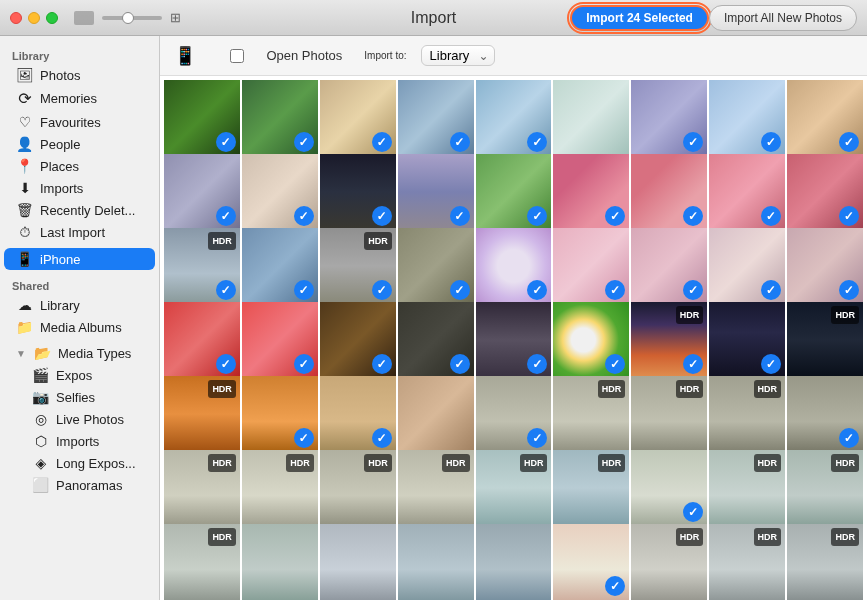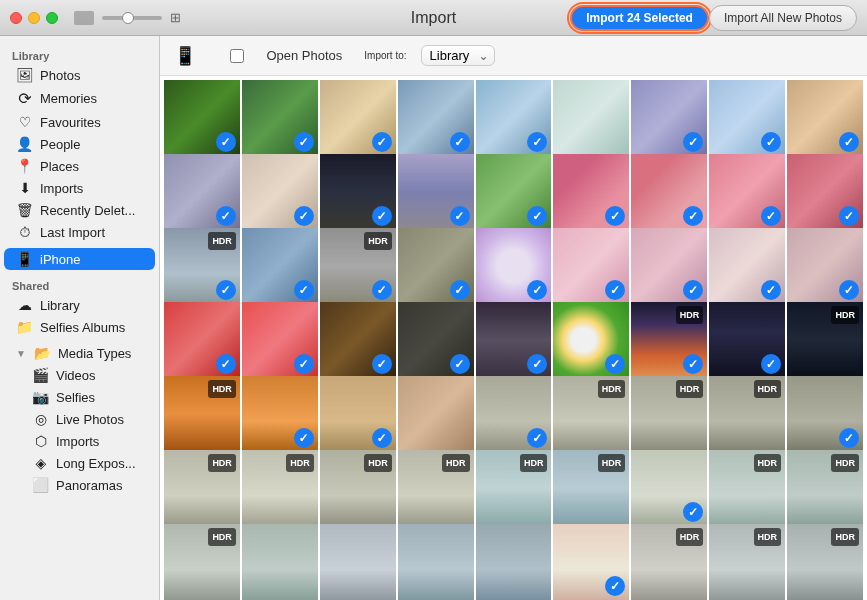--- a/index.html
+++ b/index.html
@@ -385,33 +385,33 @@
     </div>
 
     <div class="sidebar-section-header">Shared</div>
     <div class="sidebar-group">
       <div class="sidebar-item">
         <span class="item-icon">☁</span>
         <span>Library</span>
       </div>
       <div class="sidebar-item">
         <span class="item-icon">📁</span>
-        <span>Selfies Albums</span>
+        <span>Media Albums</span>
       </div>
     </div>
 
     <div class="sidebar-group">
       <div class="sidebar-item">
         <span class="expand-arrow">▼</span>
         <span class="item-icon">📂</span>
         <span>Media Types</span>
       </div>
       <div class="sidebar-item" style="padding-left: 28px;">
         <span class="item-icon">🎬</span>
-        <span>Videos</span>
+        <span>Expos</span>
       </div>
       <div class="sidebar-item" style="padding-left: 28px;">
         <span class="item-icon">📷</span>
         <span>Selfies</span>
       </div>
       <div class="sidebar-item" style="padding-left: 28px;">
         <span class="item-icon">◎</span>
         <span>Live Photos</span>
       </div>
       <div class="sidebar-item" style="padding-left: 28px;">

